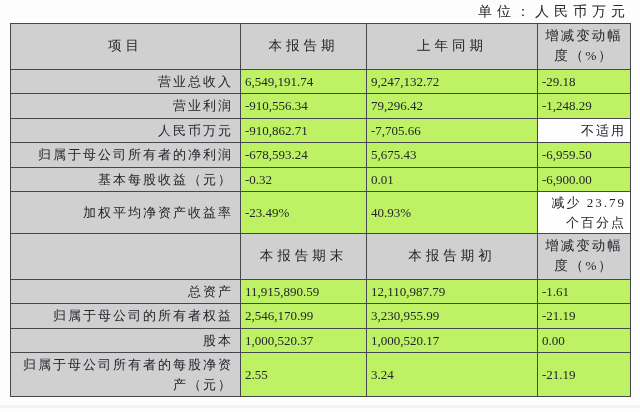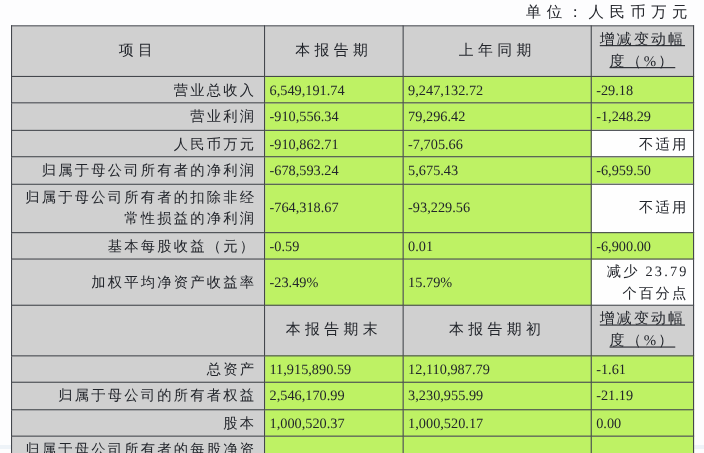--- a/index.html
+++ b/index.html
@@ -50,21 +50,21 @@
     box-sizing: border-box;
   }
   tr.hrow th {
     background: #d0d0d0;
     height: 39px;
     font-size: 13.5px;
     letter-spacing: 4px;
     text-align: center;
     padding: 2px 2px;
   }
-  tr.hrow th.tight { letter-spacing: 2px; text-decoration: underline; }
+  tr.hrow th.tight { letter-spacing: 2px; }
   th.lbl {
     background: #d0d0d0;
     text-align: right;
     letter-spacing: 2px;
     padding: 2px 7px;
   }
   td.num {
     padding-right: 12px;
     background: #bef264;
   }
@@ -120,38 +120,32 @@
       <td class="txt">不适用</td>
     </tr>
 
     <tr class="single">
       <th class="lbl">归属于母公司所有者的净利润</th>
       <td class="num">-678,593.24</td>
       <td class="num">5,675.43</td>
       <td class="num">-6,959.50</td>
     </tr>
 
-    <tr class="tall">
-      <th class="lbl">归属于母公司所有者的扣除非经常性损益的净利润</th>
-      <td class="num">-764,318.67</td>
-      <td class="num">-93,229.56</td>
-      <td class="txt">不适用</td>
-    </tr>
 
     <tr class="single">
       <th class="lbl">基本每股收益（元）</th>
-      <td class="num">-0.59</td>
+      <td class="num">-0.32</td>
       <td class="num">0.01</td>
       <td class="num">-6,900.00</td>
     </tr>
 
     <tr class="tall">
       <th class="lbl">加权平均净资产收益率</th>
       <td class="num">-23.49%</td>
-      <td class="num">15.79%</td>
+      <td class="num">40.93%</td>
       <td class="txt">减少 23.79 个百分点</td>
     </tr>
 
     <tr class="hrow">
       <th></th>
       <th>本报告期末</th>
       <th>本报告期初</th>
       <th class="tight">增减变动幅度（%）</th>
     </tr>
 

